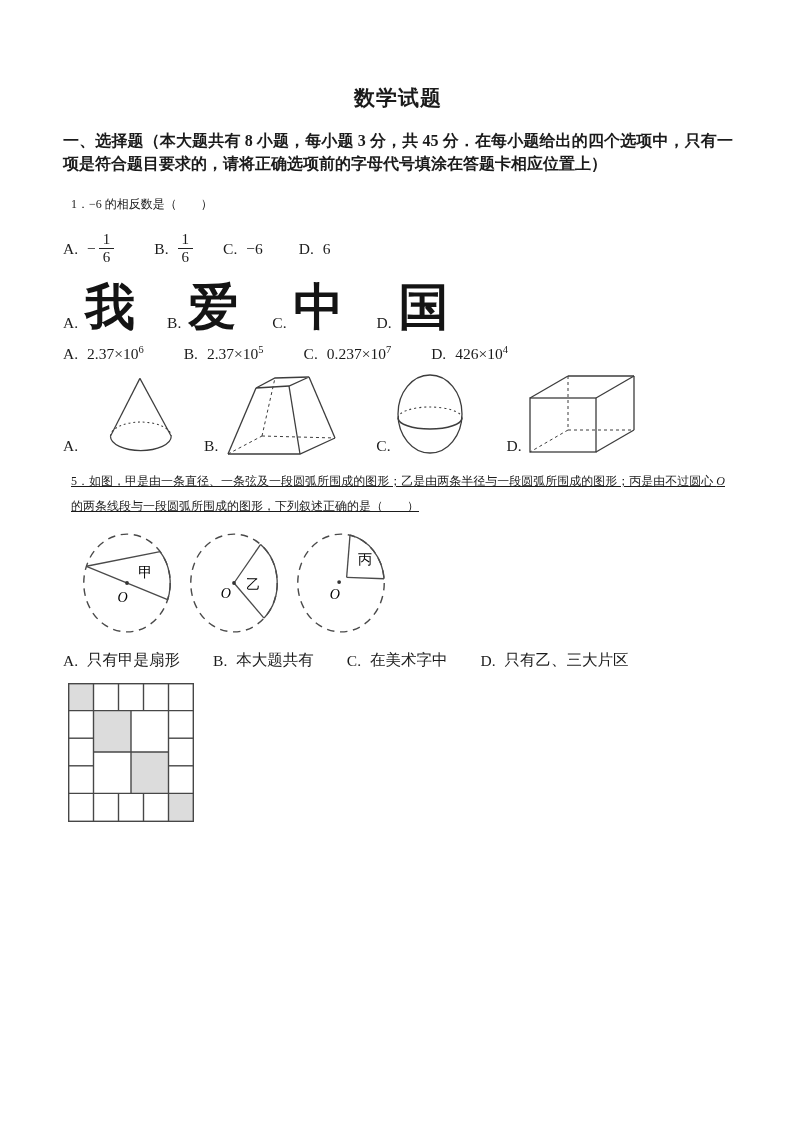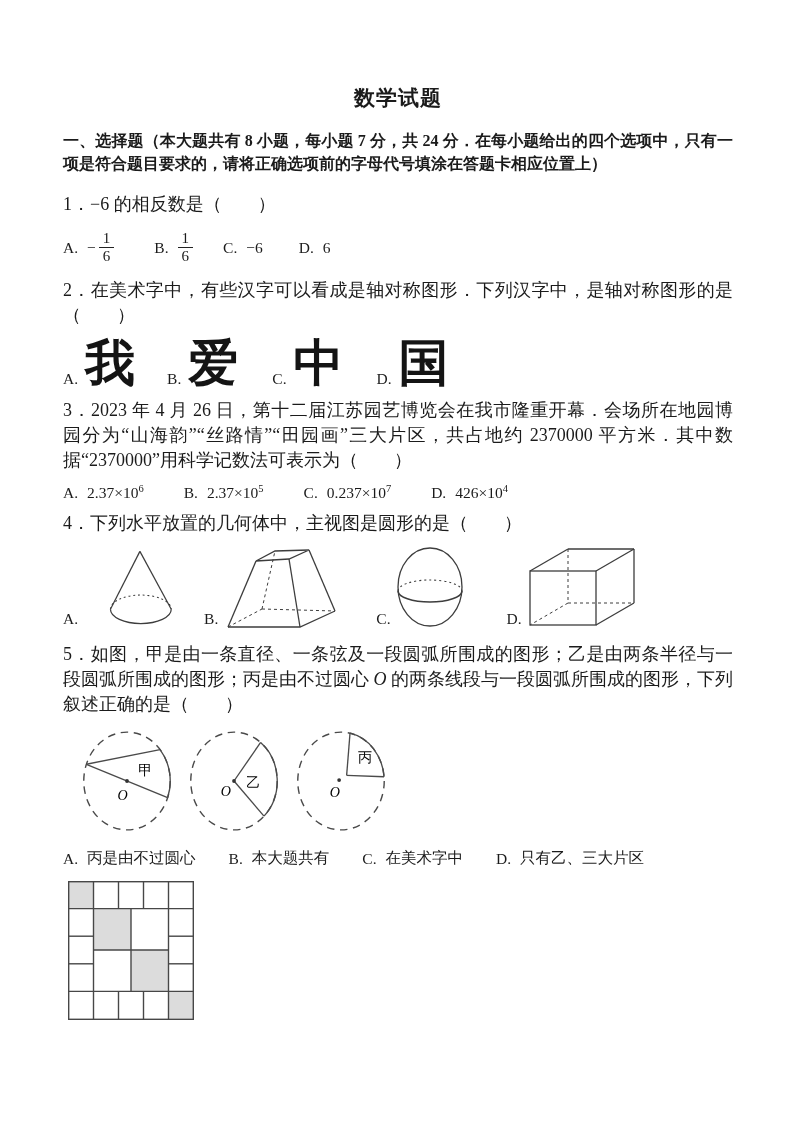--- a/index.html
+++ b/index.html
@@ -18,28 +18,28 @@
     font-size:21px;font-weight:700;
     letter-spacing:1px;
   }
   .section-header{
     margin-top:17px;
     font-size:16px;font-weight:700;
     line-height:23px;
     text-align:justify;
   }
   .stem{
-    margin:0;font-size:18px;line-height:25px;text-align:justify;
+    margin:8px;font-size:12px;line-height:25px;text-align:justify;
   }
   .stem i{font-style:italic;font-family:"Liberation Serif",serif;}
   .q1-stem{margin-top:17px;}
   .q2-stem{margin-top:7px;}
   .q3-stem{margin-top:8px;}
   .q4-stem{margin-top:9px;}
-  .q5-stem{margin-top:13px;}
+  .q5-stem{margin-top:13px;text-decoration:underline;}
   .q6-stem{margin-top:6px;}
 
   .opts{display:flex;align-items:center;font-size:15.5px;}
   .opt{display:flex;align-items:center;white-space:nowrap;}
   .olabel{margin-right:9px;}
 
   
   .opts-q1{margin-top:7px;height:47px;}
   .opts-q1 .opt-a{margin-right:40px;}
   .opts-q1 .opt-b{margin-right:30px;}
@@ -88,21 +88,21 @@
   svg text{font-family:"Liberation Serif","DejaVu Serif",serif;}
 </style>
 </head>
 <body>
 
 <div class="page">
   <div class="content">
 
     <div class="doc-title">数学试题</div>
 
-    <div class="section-header">一、选择题（本大题共有 8 小题，每小题 7 分，共 24 分．在每小题给出的四个选项中，只有一项是符合题目要求的，请将正确选项前的字母代号填涂在答题卡相应位置上）</div>
+    <div class="section-header">一、选择题（本大题共有 8 小题，每小题 3 分，共 45 分．在每小题给出的四个选项中，只有一项是符合题目要求的，请将正确选项前的字母代号填涂在答题卡相应位置上）</div>
 
     <div>
       <p class="stem q1-stem">1．−6 的相反数是（　　）</p>
       <div class="opts opts-q1">
         <span class="opt opt-a">
           <span class="olabel">A.</span>
           <span class="neg">−</span>
           <span class="frac">
             <span class="num">1</span>
             <span class="den">6</span>
@@ -120,21 +120,20 @@
           <span>−6</span>
         </span>
         <span class="opt opt-d">
           <span class="olabel">D.</span>
           <span>6</span>
         </span>
       </div>
     </div>
 
     <div>
-      <p class="stem q2-stem">2．在美术字中，有些汉字可以看成是轴对称图形．下列汉字中，是轴对称图形的是（　　）</p>
       <div class="opts opts-q2">
         <span class="opt opt-a">
           <span class="olabel">A.</span>
           <span class="bigchar">我</span>
         </span>
         <span class="opt opt-b">
           <span class="olabel">B.</span>
           <span class="bigchar">爱</span>
         </span>
         <span class="opt opt-c">
@@ -142,21 +141,20 @@
           <span class="bigchar">中</span>
         </span>
         <span class="opt opt-d">
           <span class="olabel">D.</span>
           <span class="bigchar">国</span>
         </span>
       </div>
     </div>
 
     <div>
-      <p class="stem q3-stem">3．2023 年 4 月 26 日，第十二届江苏园艺博览会在我市隆重开幕．会场所在地园博园分为“山海韵”“丝路情”“田园画”三大片区，共占地约 2370000 平方米．其中数据“2370000”用科学记数法可表示为（　　）</p>
       <div class="opts opts-q3">
         <span class="opt">
           <span class="olabel">A.</span>
           <span><span>2.37×10</span><sup>6</sup></span>
         </span>
         <span class="opt">
           <span class="olabel">B.</span>
           <span><span>2.37×10</span><sup>5</sup></span>
         </span>
         <span class="opt">
@@ -164,21 +162,20 @@
           <span><span>0.237×10</span><sup>7</sup></span>
         </span>
         <span class="opt">
           <span class="olabel">D.</span>
           <span><span>426×10</span><sup>4</sup></span>
         </span>
       </div>
     </div>
 
     <div>
-      <p class="stem q4-stem">4．下列水平放置的几何体中，主视图是圆形的是（　　）</p>
       <div class="figrow-q4">
 
         <span class="fgroup fg-a">
           <span class="olabel">A.</span>
           <svg width="76" height="84" viewBox="0 0 80 85">
             <g fill="none" stroke="#3d3d3d" stroke-width="1.3">
               <line x1="42" y1="5" x2="11" y2="66"></line>
               <line x1="42" y1="5" x2="75" y2="66"></line>
               <path d="M11,66 A32,15 0 0 0 75,66"></path>
               <path d="M11,66 A32,15 0 0 1 75,66" stroke-dasharray="2 3" stroke-width="1.1"></path>
@@ -273,21 +270,21 @@
           </g>
           <circle cx="48" cy="55" r="2" fill="#333"></circle>
           <text x="38" y="73" font-size="15" font-style="italic">O</text>
           <text x="68" y="36" font-size="15">丙</text>
         </svg>
       </div>
 
       <div class="opts opts-q5">
         <span class="opt">
           <span class="olabel">A.</span>
-          <span>丙是由不过圆心</span>
+          <span>只有甲是扇形</span>
         </span>
         <span class="opt">
           <span class="olabel">B.</span>
           <span>本大题共有</span>
         </span>
         <span class="opt">
           <span class="olabel">C.</span>
           <span>在美术字中</span>
         </span>
         <span class="opt">

